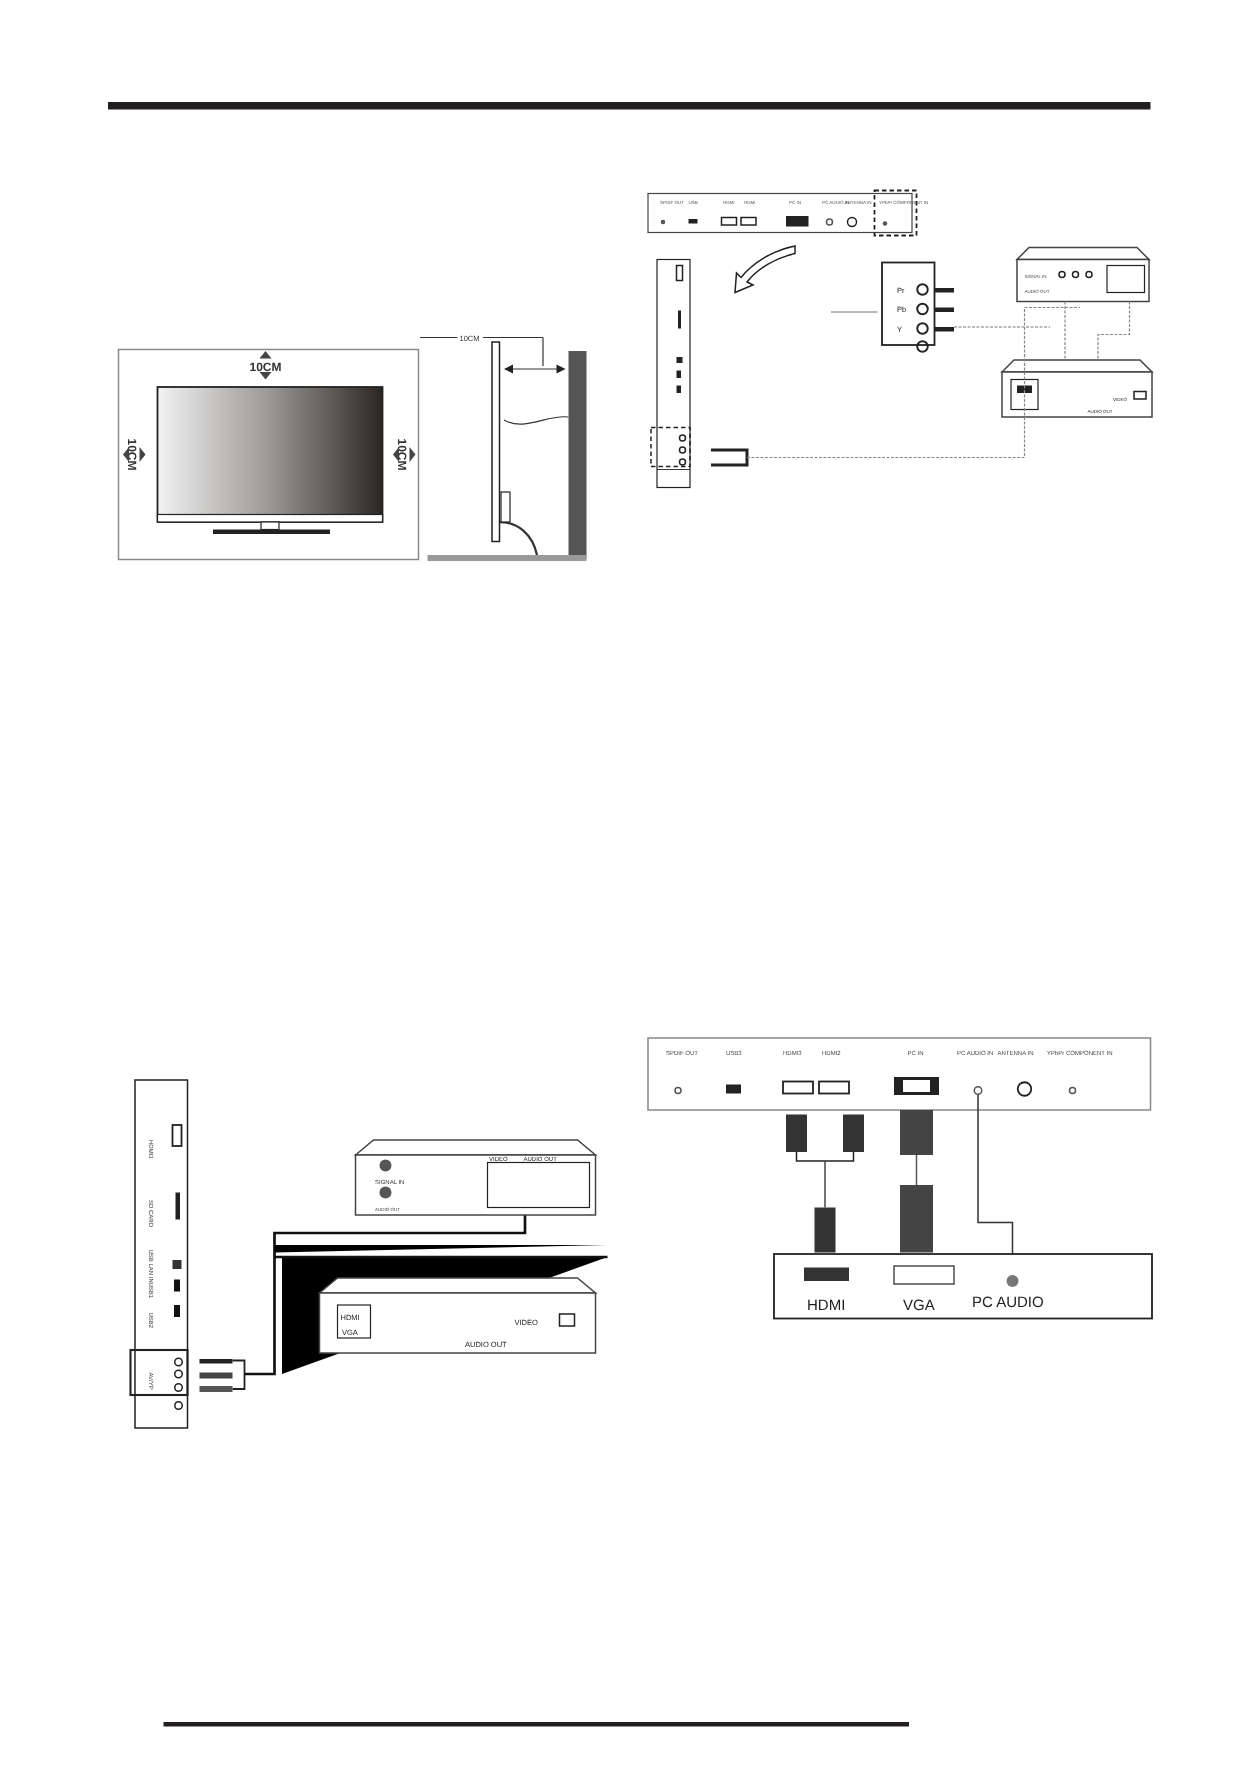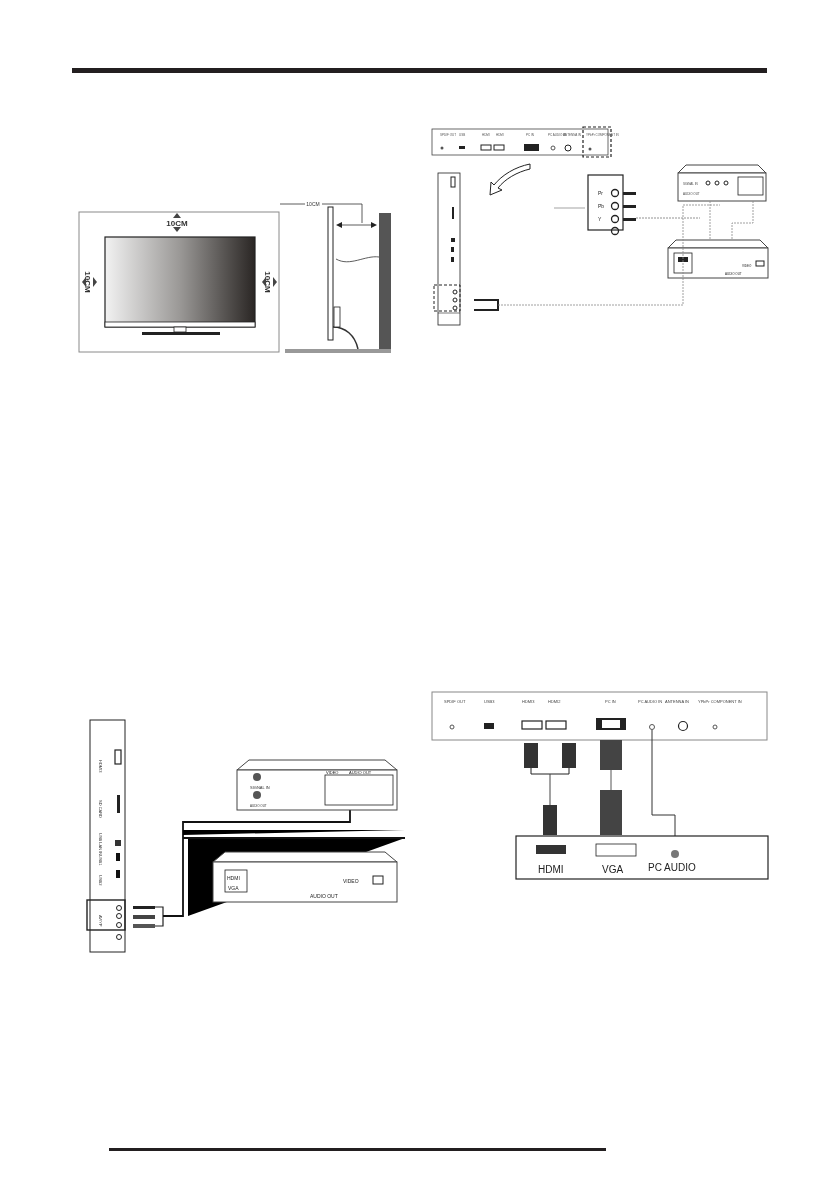--- a/index.html
+++ b/index.html
@@ -7,21 +7,21 @@
   .rule{position:absolute;background:#231f20;}
   .abs{position:absolute;}
   svg text{font-family:"Liberation Sans",sans-serif;}
 </style>
 </head>
 <body>
 
 <div class="rule" style="left:72px;top:68px;width:695px;height:5px;"></div>
 <div class="rule" style="left:109px;top:1148px;width:497px;height:3px;"></div>
 
-<div class="abs" style="left:70px;top:187px;width:330px;height:180px;">
+<div class="abs" style="left:70px;top:208px;width:330px;height:180px;">
   <svg width="330" height="180" viewBox="0 0 330 180">
     <defs>
       <linearGradient id="screen" x1="0" x2="1" y1="0" y2="0">
         <stop offset="0" stop-color="#f2f2f2"></stop>
         <stop offset="0.5" stop-color="#9a9896"></stop>
         <stop offset="1" stop-color="#2a2624"></stop>
       </linearGradient>
     </defs>
     <rect x="9" y="25" width="200" height="140" fill="#fff" stroke="#8a8a8a" stroke-width="1"></rect>
 

